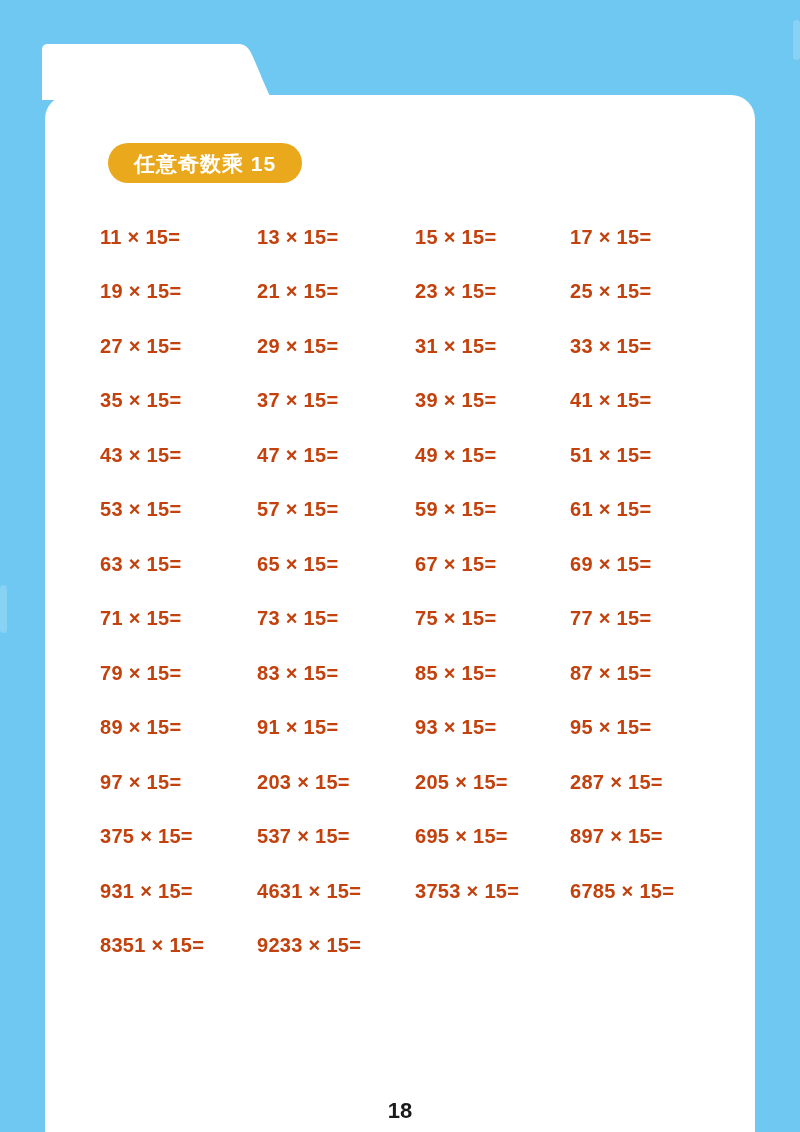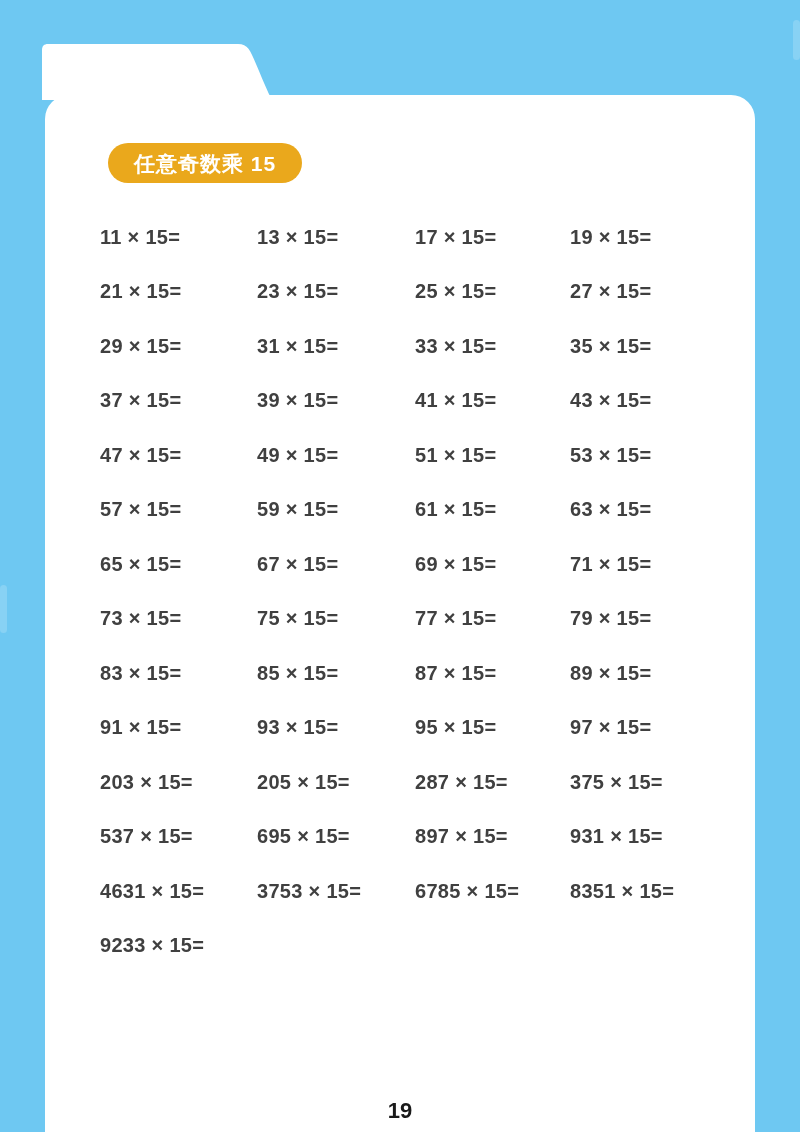--- a/index.html
+++ b/index.html
@@ -58,21 +58,21 @@
     position:absolute;
     left:55px; top:115px;
     width:600px;
     display:grid;
     grid-template-columns:157px 158px 155px 130px;
     grid-auto-rows:54.5px;
   }
   .problem {
     font-size:20px;
     font-weight:bold;
-    color:#404040;
+    color:#c2410c;
     letter-spacing:0.3px;
     white-space:nowrap;
     display:flex;
     align-items:center;
   }
 
   
   .page-number {
     position:absolute;
     left:371px; top:1082px;
@@ -114,20 +114,21 @@
 
 <div class="card">
 
   <div class="title-badge">
     <span class="title-text">任意奇数乘 15</span>
   </div>
 
   <div class="problem-grid">
     <div class="problem">11 × 15=</div>
     <div class="problem">13 × 15=</div>
+    <div class="problem">15 × 15=</div>
     <div class="problem">17 × 15=</div>
 
     <div class="problem">19 × 15=</div>
     <div class="problem">21 × 15=</div>
     <div class="problem">23 × 15=</div>
     <div class="problem">25 × 15=</div>
 
     <div class="problem">27 × 15=</div>
     <div class="problem">29 × 15=</div>
     <div class="problem">31 × 15=</div>
@@ -184,14 +185,14 @@
 
     <div class="problem">3753 × 15=</div>
     <div class="problem">6785 × 15=</div>
     <div class="problem">8351 × 15=</div>
     <div class="problem">9233 × 15=</div>
   </div>
 
 </div>
 
 <div class="page-number">
-  <span class="page-num-text">19</span>
+  <span class="page-num-text">18</span>
 </div>
 
 </body></html>

